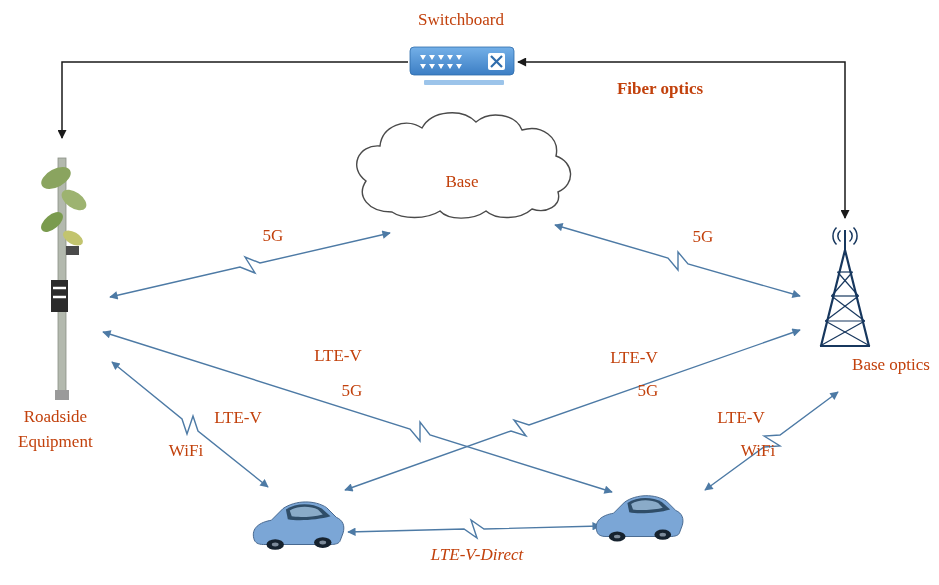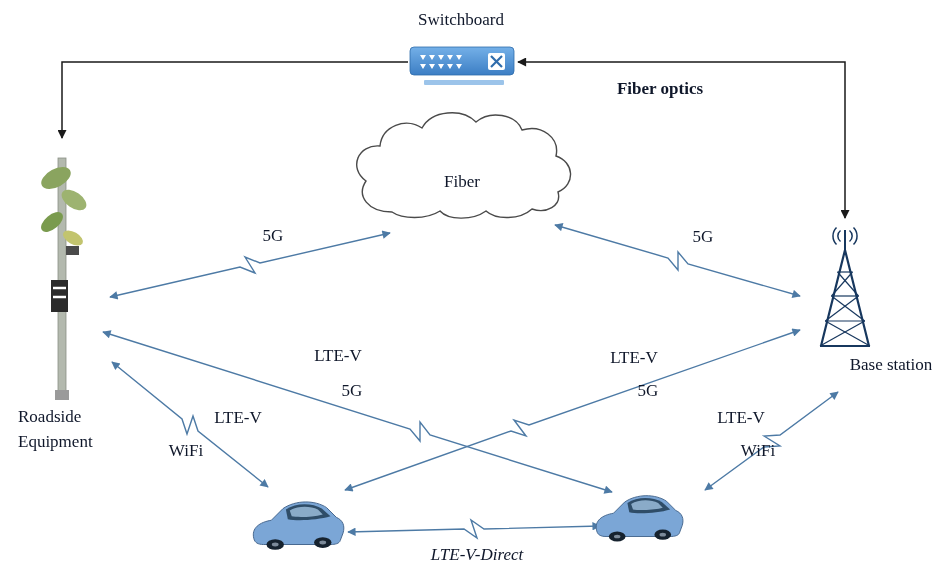--- a/index.html
+++ b/index.html
@@ -7,26 +7,26 @@
     position:relative;
     width:939px;height:585px;
     background:#ffffff;
     font-family:"Liberation Serif", serif;
     overflow:hidden;
   }
   .canvas svg{position:absolute;left:0;top:0;}
   .lbl{
     position:absolute;
     font-size:17px;
-    color:#0f172a;
+    color:#c2410c;
     white-space:nowrap;
     transform:translateX(-50%);
     line-height:20px;
   }
-  .lbl.left-align{transform:none;line-height:25px;}
+  .lbl.left-align{transform:none;line-height:25px;text-align:center;}
   .link{stroke:#4d7aa5;stroke-width:1.4;fill:none;}
   .fiber{stroke:#1a1a1a;stroke-width:1.5;fill:none;}
   .tower{stroke:#17375e;fill:none;}
 </style>
 </head>
 <body>
 
 <div class="canvas">
 
   <svg width="939" height="585" viewBox="0 0 939 585">
@@ -129,31 +129,31 @@
         <line x1="820" y1="346" x2="870" y2="346" stroke-width="2"></line>
       </g>
     </g>
 
     <use href="#car" transform="translate(250,496) scale(0.97)"></use>
     <use href="#car" transform="translate(593,490) scale(0.93)"></use>
   </svg>
 
   <div class="lbl" style="left:461px;top:10px;">Switchboard</div>
   <div class="lbl" style="left:660px;top:79px;font-weight:bold;">Fiber optics</div>
-  <div class="lbl" style="left:462px;top:172px;">Fiber</div>
+  <div class="lbl" style="left:462px;top:172px;">Base</div>
   <div class="lbl" style="left:273px;top:226px;">5G</div>
   <div class="lbl" style="left:703px;top:227px;">5G</div>
   <div class="lbl" style="left:338px;top:346px;">LTE-V</div>
   <div class="lbl" style="left:352px;top:381px;">5G</div>
   <div class="lbl" style="left:634px;top:348px;">LTE-V</div>
   <div class="lbl" style="left:648px;top:381px;">5G</div>
   <div class="lbl" style="left:238px;top:408px;">LTE-V</div>
   <div class="lbl" style="left:186px;top:441px;">WiFi</div>
   <div class="lbl" style="left:741px;top:408px;">LTE-V</div>
   <div class="lbl" style="left:758px;top:441px;">WiFi</div>
   <div class="lbl left-align" style="left:18px;top:404px;">
     <div>Roadside</div>
     <div>Equipment</div>
   </div>
-  <div class="lbl" style="left:891px;top:355px;">Base station</div>
+  <div class="lbl" style="left:891px;top:355px;">Base optics</div>
   <div class="lbl" style="left:477px;top:545px;font-style:italic;">LTE-V-Direct</div>
 
 </div>
 
 </body></html>

